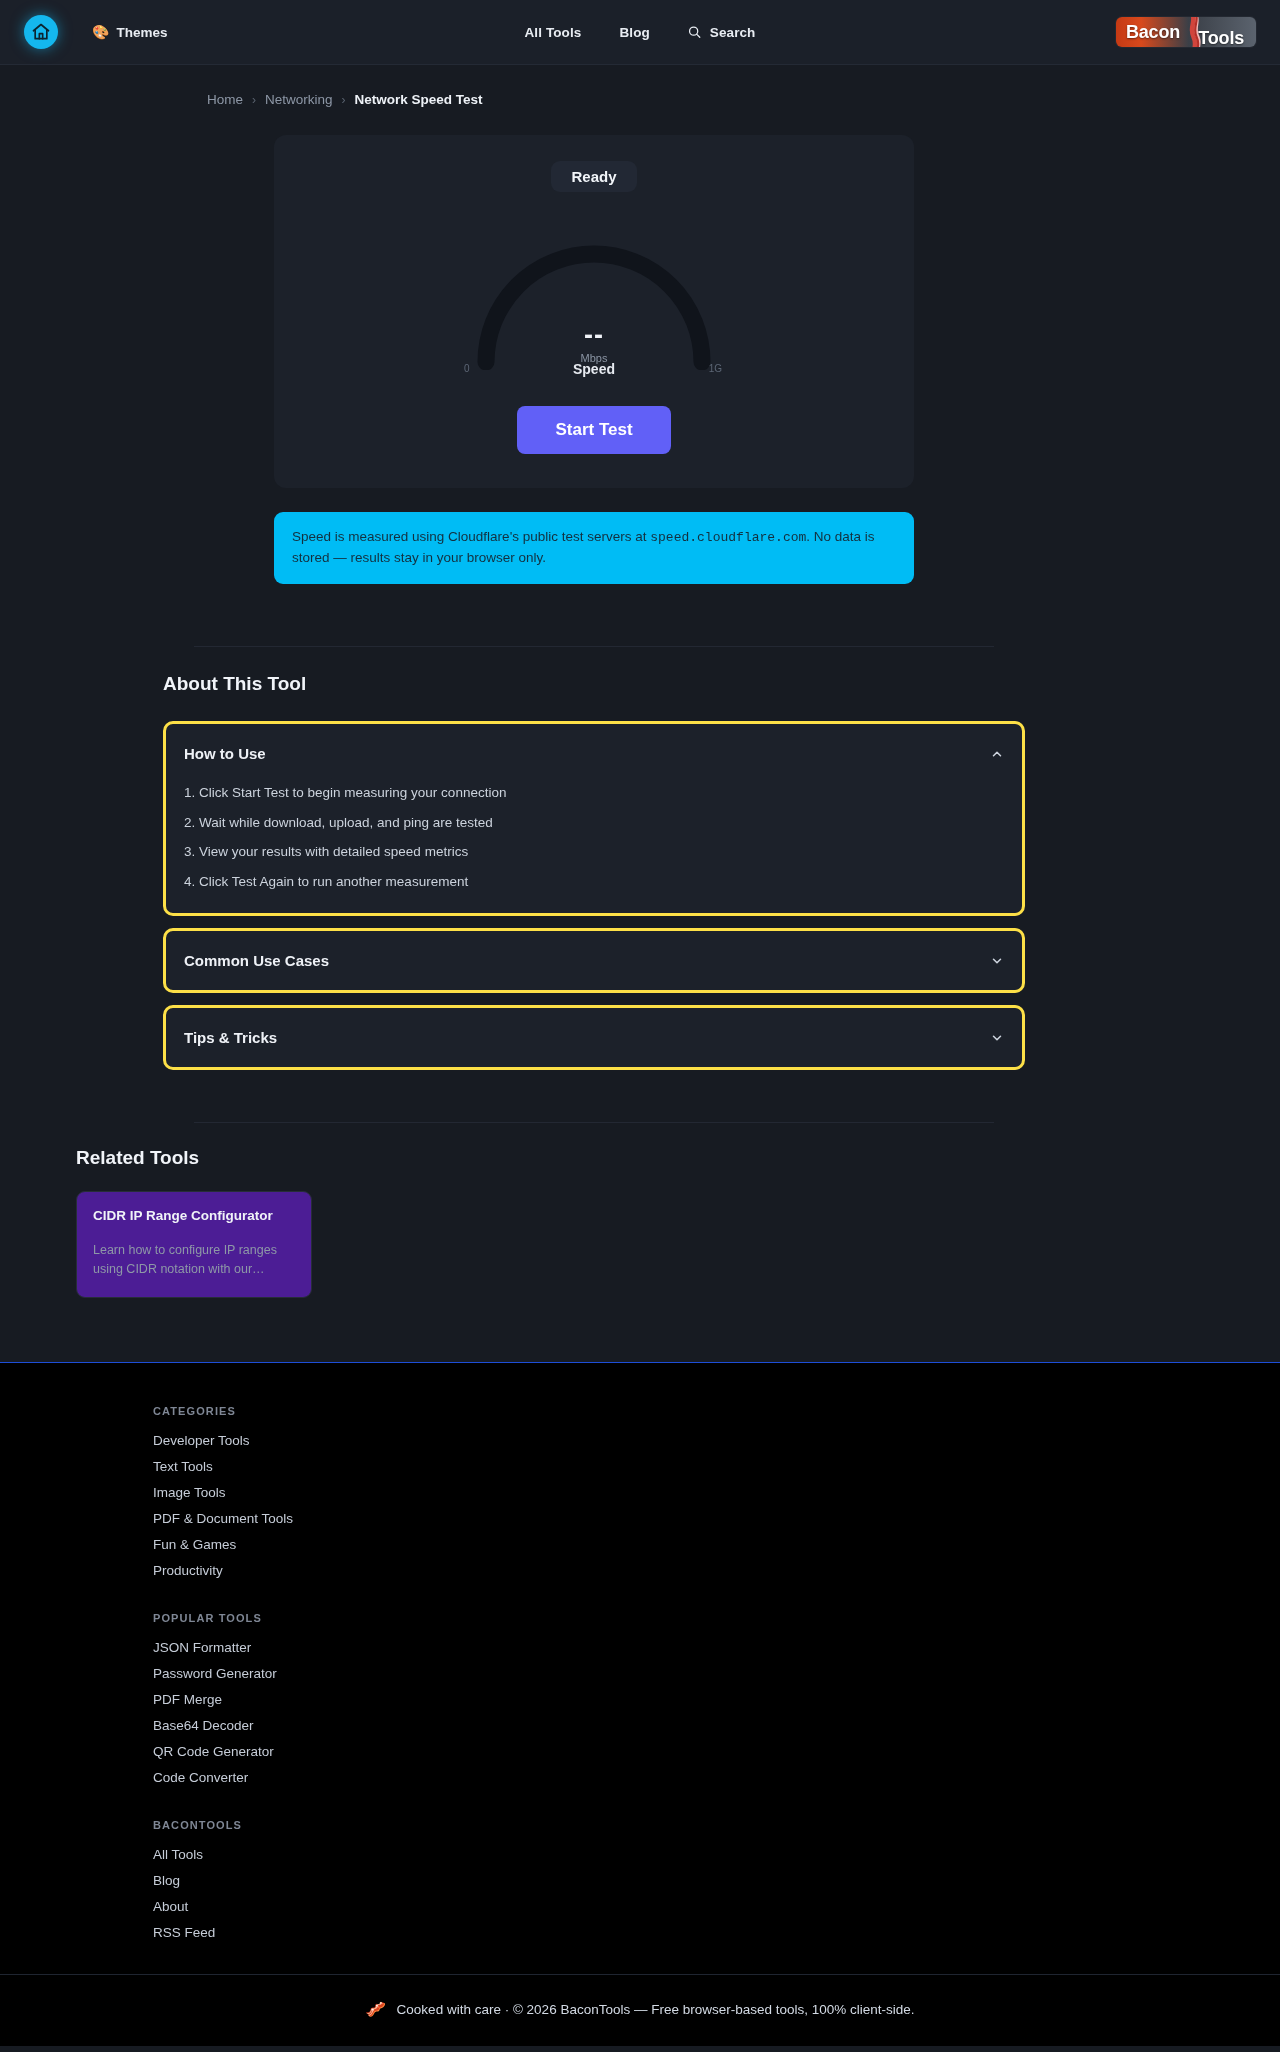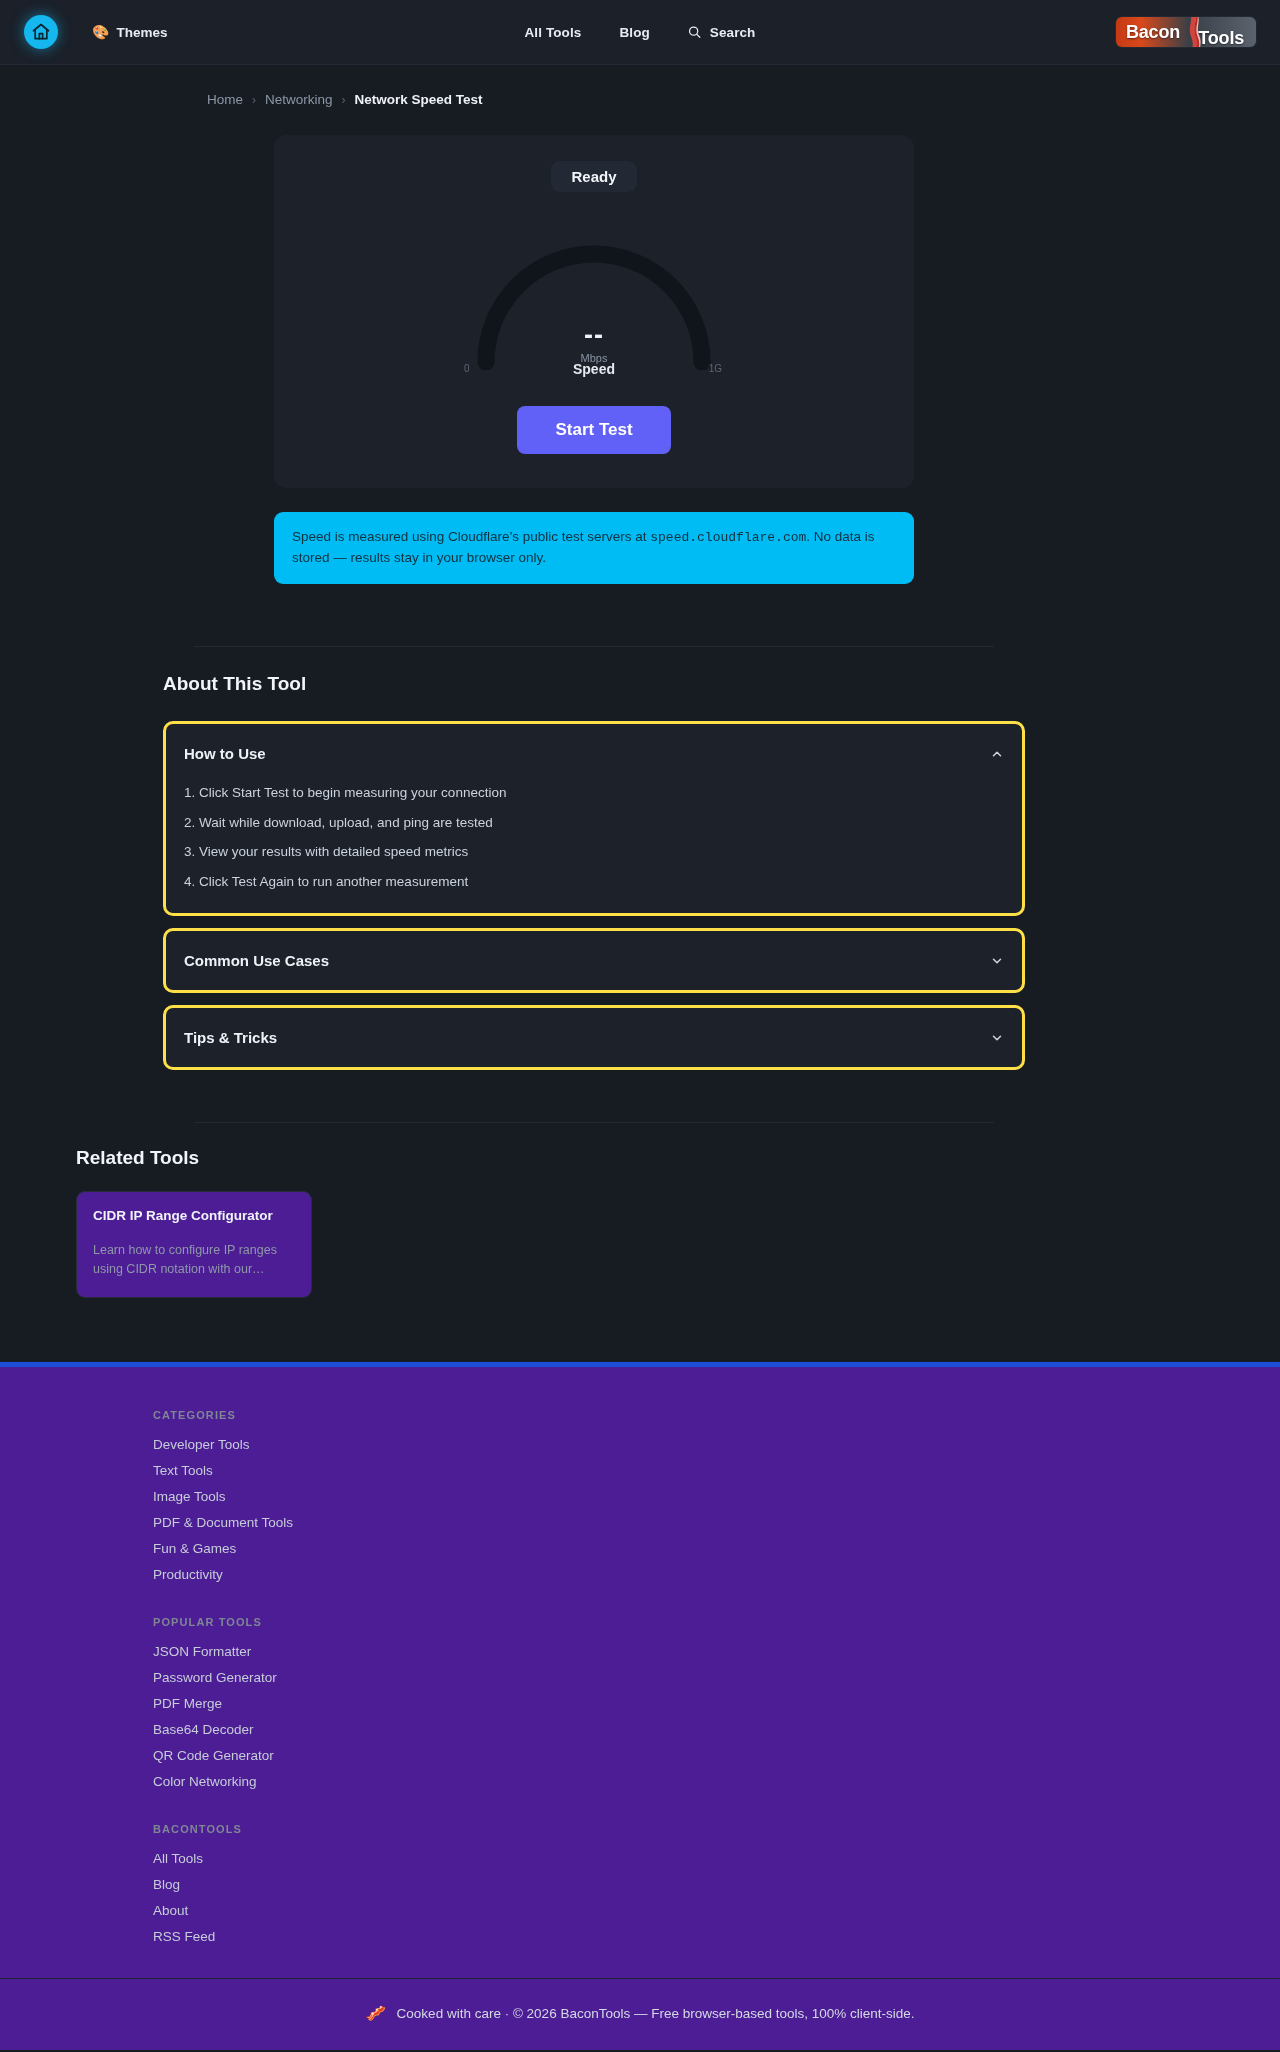--- a/index.html
+++ b/index.html
@@ -201,22 +201,22 @@
     border: 1px solid #272d38;
     border-radius: 9px;
     padding: 16px 16px 18px;
     cursor: pointer;
   }
   .rel-card-title { font-size: 13.5px; font-weight: 700; color: #f0f3f8; }
   .rel-card-desc { font-size: 12.5px; color: #8e98a7; line-height: 1.5; margin-top: 18px; }
 
   
   .footer {
-    background: #4c1d95;
-    border-top: 5px solid #1d4ed8;
+    background: #000000;
+    border-top: 1px solid #1d4ed8;
     padding: 42px 0 0 0;
     margin-top: 34px;
   }
   .footer-inner { width: 1180px; margin: 0 auto; padding-left: 103px; }
   .f-group { margin-bottom: 34px; }
   .f-heading {
     font-size: 11px; font-weight: 600; letter-spacing: 1.1px;
     color: #7f8795; text-transform: uppercase;
     margin-bottom: 16px;
   }
@@ -378,21 +378,21 @@
       <span class="f-link">Productivity</span>
     </div>
 
     <div class="f-group">
       <div class="f-heading">POPULAR TOOLS</div>
       <span class="f-link">JSON Formatter</span>
       <span class="f-link">Password Generator</span>
       <span class="f-link">PDF Merge</span>
       <span class="f-link">Base64 Decoder</span>
       <span class="f-link">QR Code Generator</span>
-      <span class="f-link">Color Networking</span>
+      <span class="f-link">Code Converter</span>
     </div>
 
     <div class="f-group">
       <div class="f-heading">BACONTOOLS</div>
       <span class="f-link">All Tools</span>
       <span class="f-link">Blog</span>
       <span class="f-link">About</span>
       <span class="f-link">RSS Feed</span>
     </div>
 

